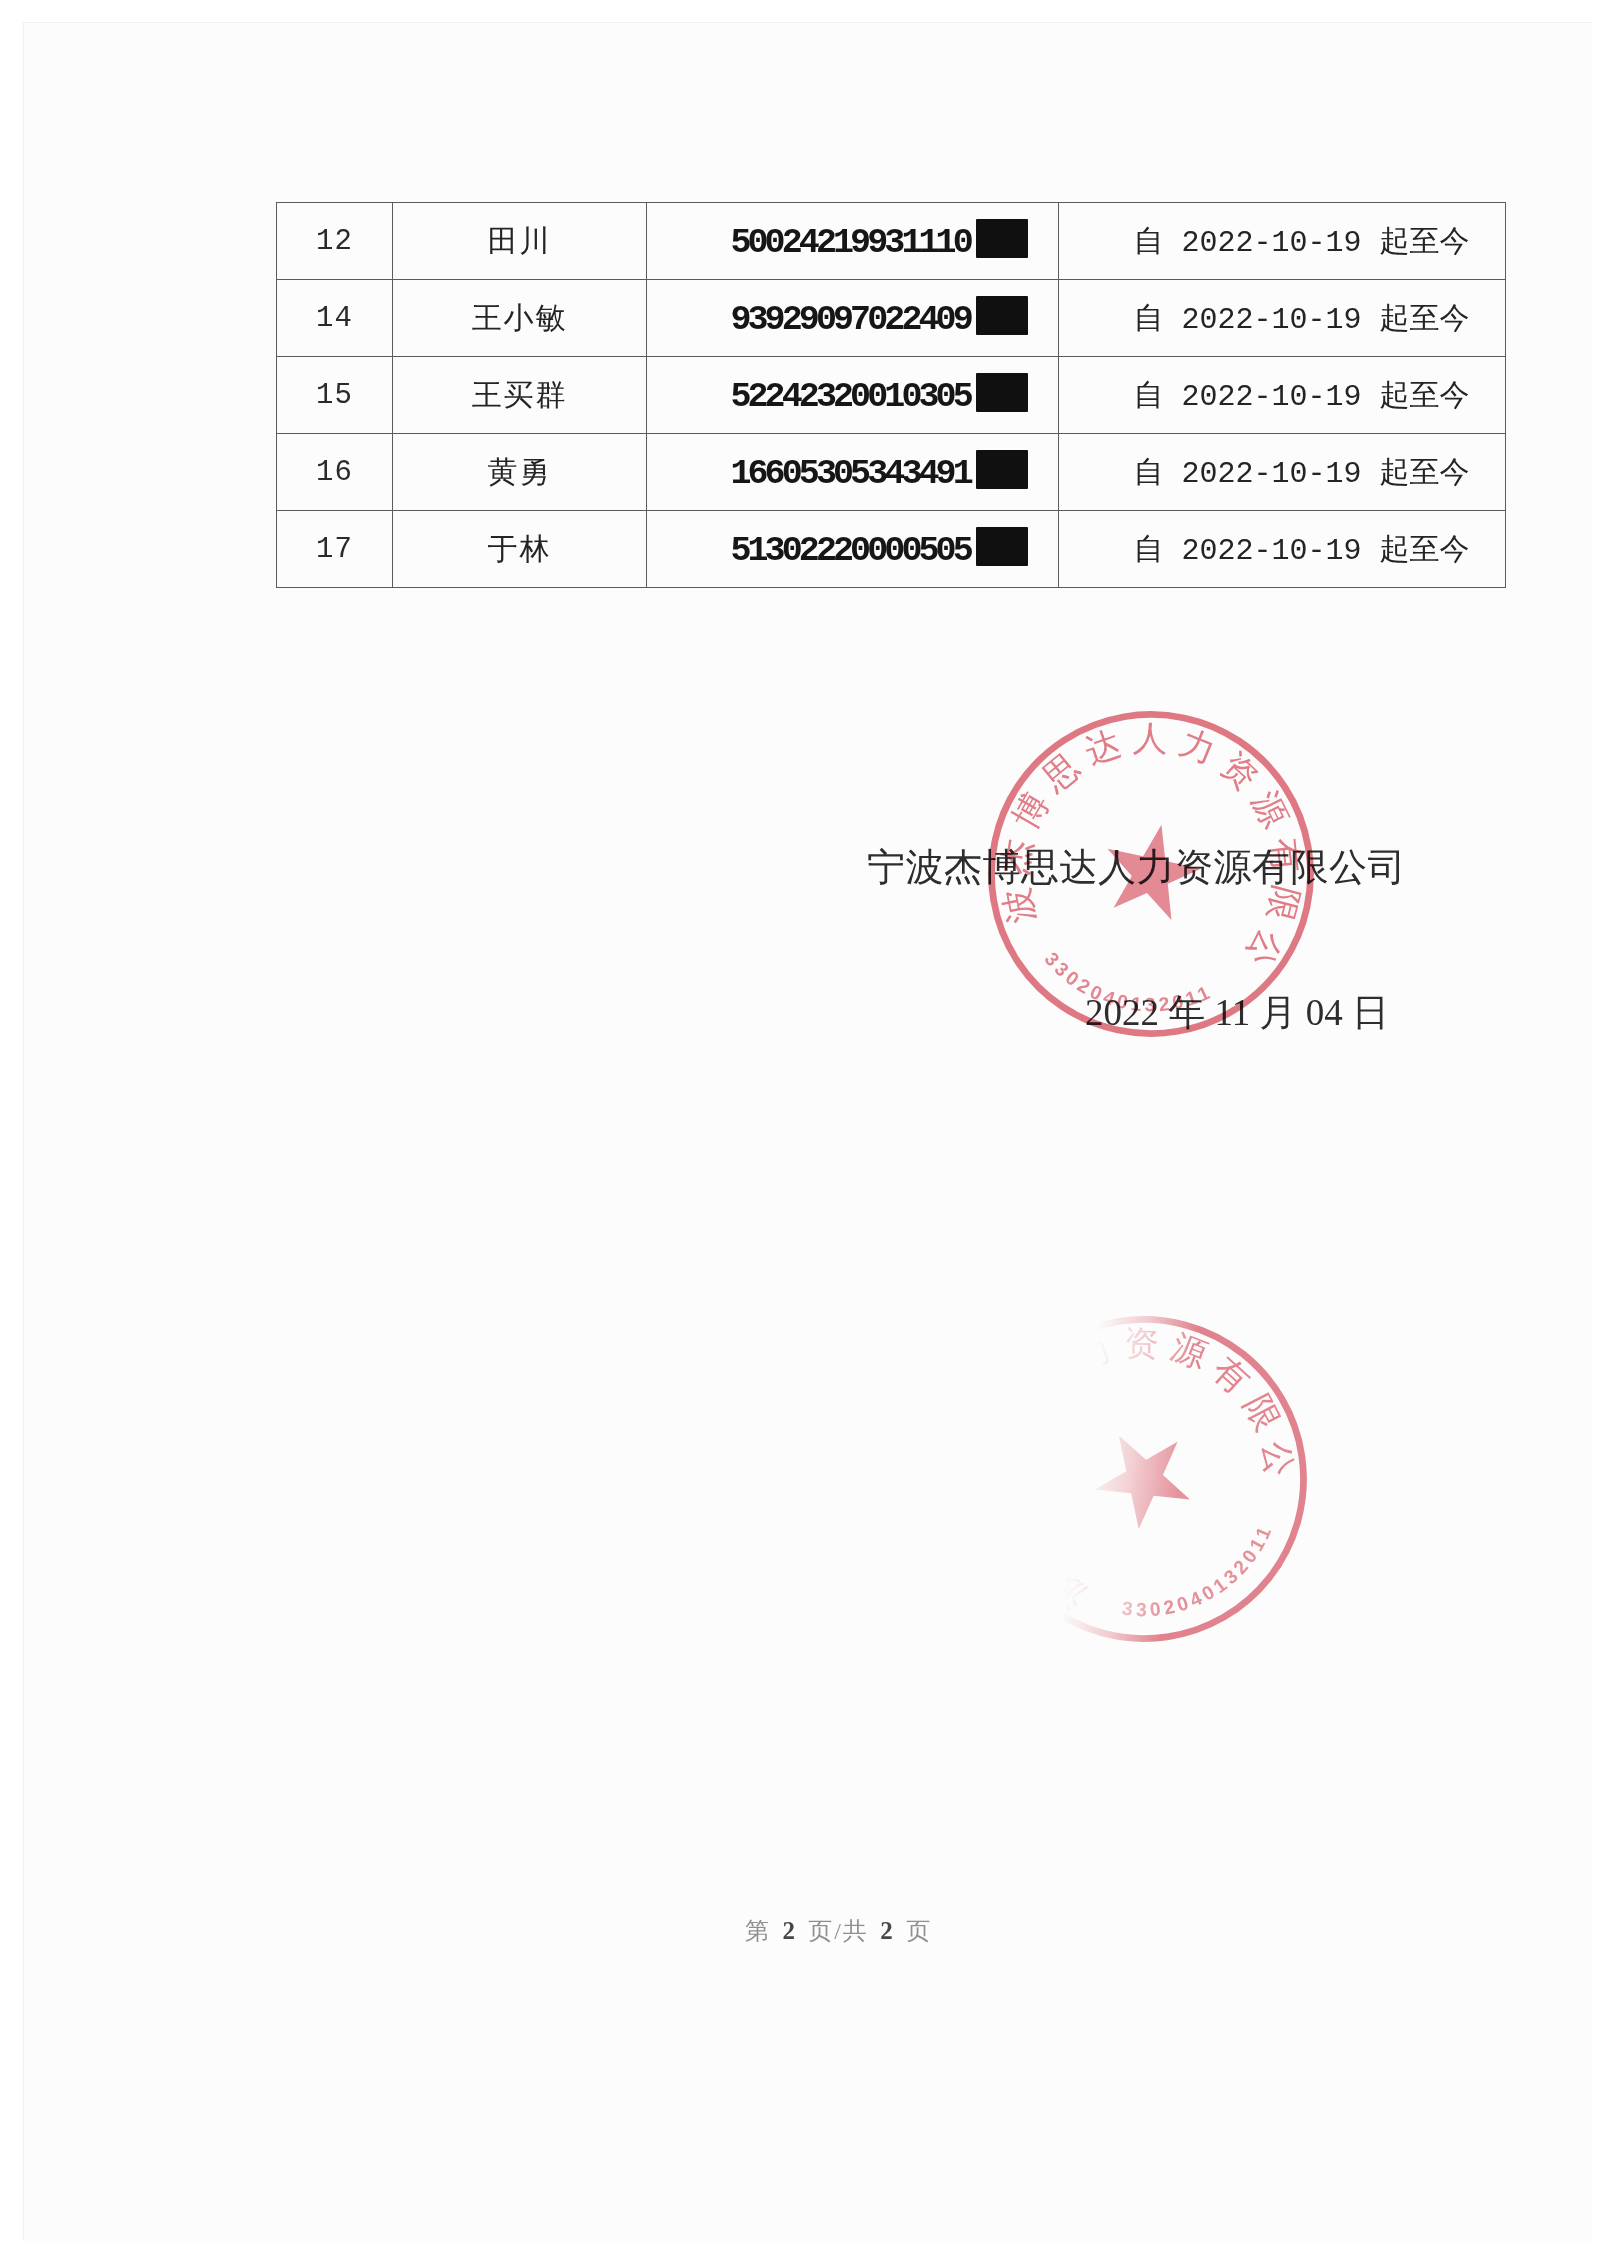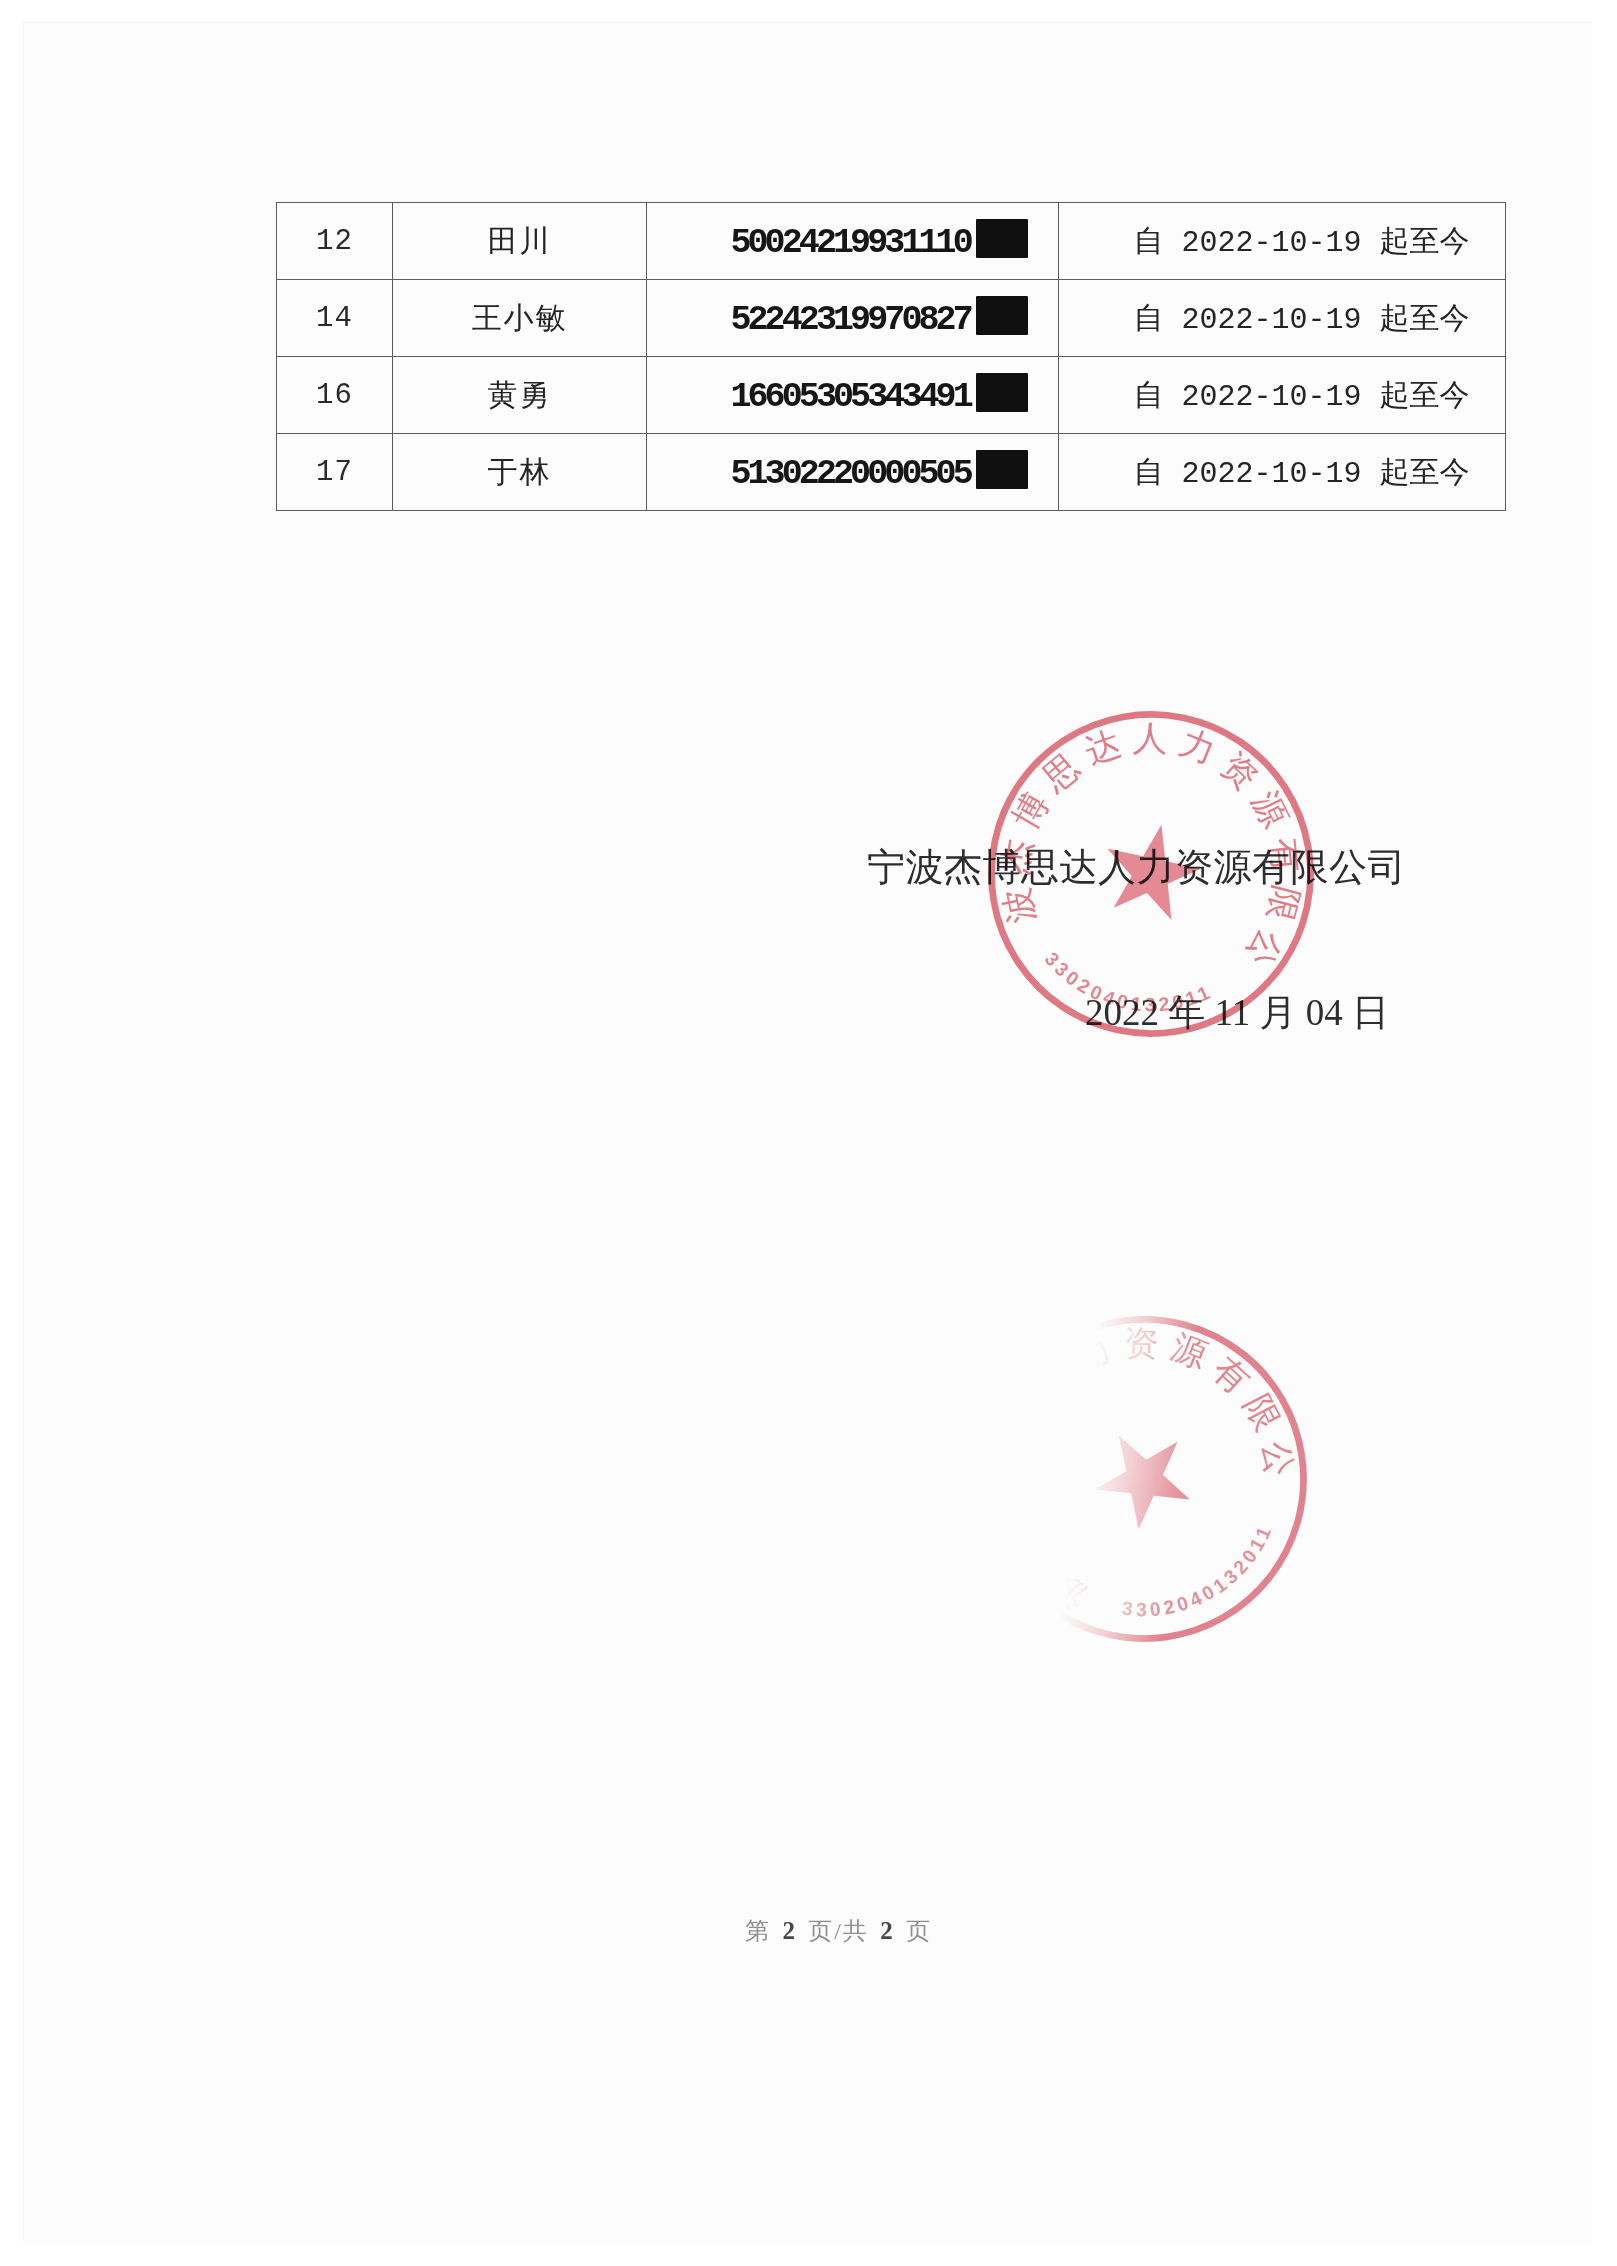--- a/index.html
+++ b/index.html
@@ -87,21 +87,27 @@
     <tbody>
       <tr>
         <td class="c-no">12</td>
         <td class="c-name">田川</td>
         <td class="c-id"><span class="idnum">50024219931110</span><span class="redact"></span></td>
         <td class="c-period">自 2022-10-19 起至今</td>
       </tr>
       <tr>
         <td class="c-no">14</td>
         <td class="c-name">王小敏</td>
-        <td class="c-id"><span class="idnum">52242319970827</span><span class="redact"></span></td>
+        <td class="c-id"><span class="idnum">93929097022409</span><span class="redact"></span></td>
+        <td class="c-period">自 2022-10-19 起至今</td>
+      </tr>
+      <tr>
+        <td class="c-no">15</td>
+        <td class="c-name">王买群</td>
+        <td class="c-id"><span class="idnum">52242320010305</span><span class="redact"></span></td>
         <td class="c-period">自 2022-10-19 起至今</td>
       </tr>
       <tr>
         <td class="c-no">16</td>
         <td class="c-name">黄勇</td>
         <td class="c-id"><span class="idnum">16605305343491</span><span class="redact"></span></td>
         <td class="c-period">自 2022-10-19 起至今</td>
       </tr>
       <tr>
         <td class="c-no">17</td>

